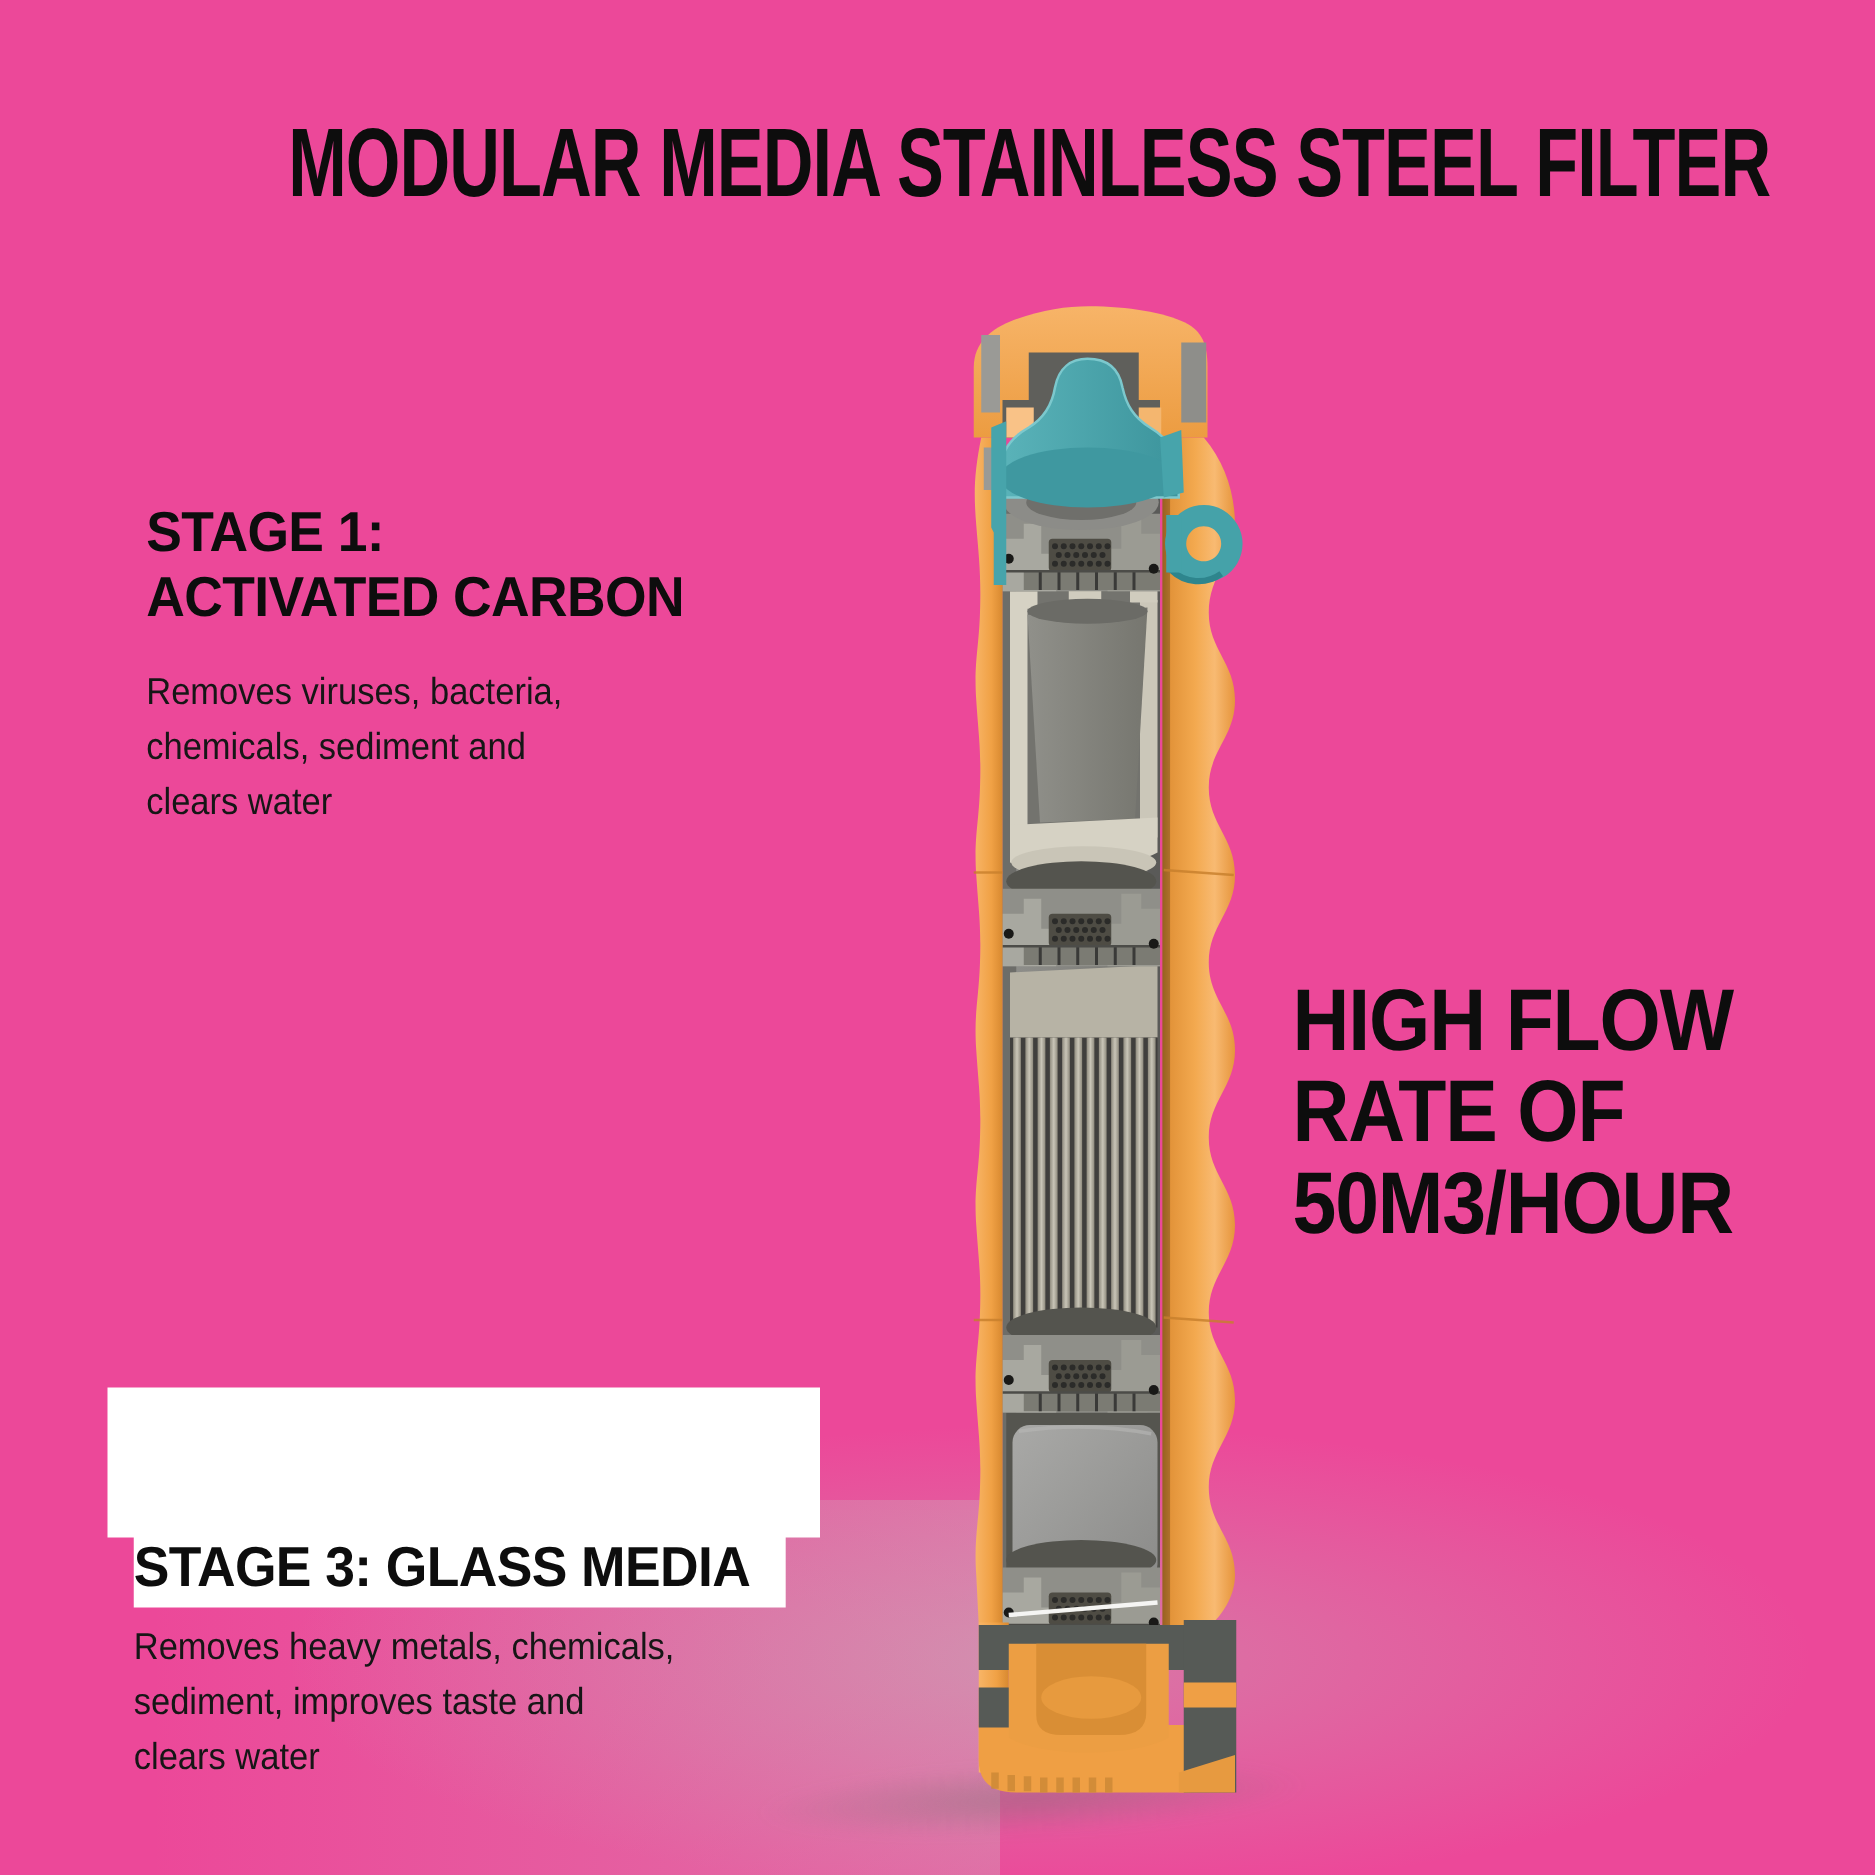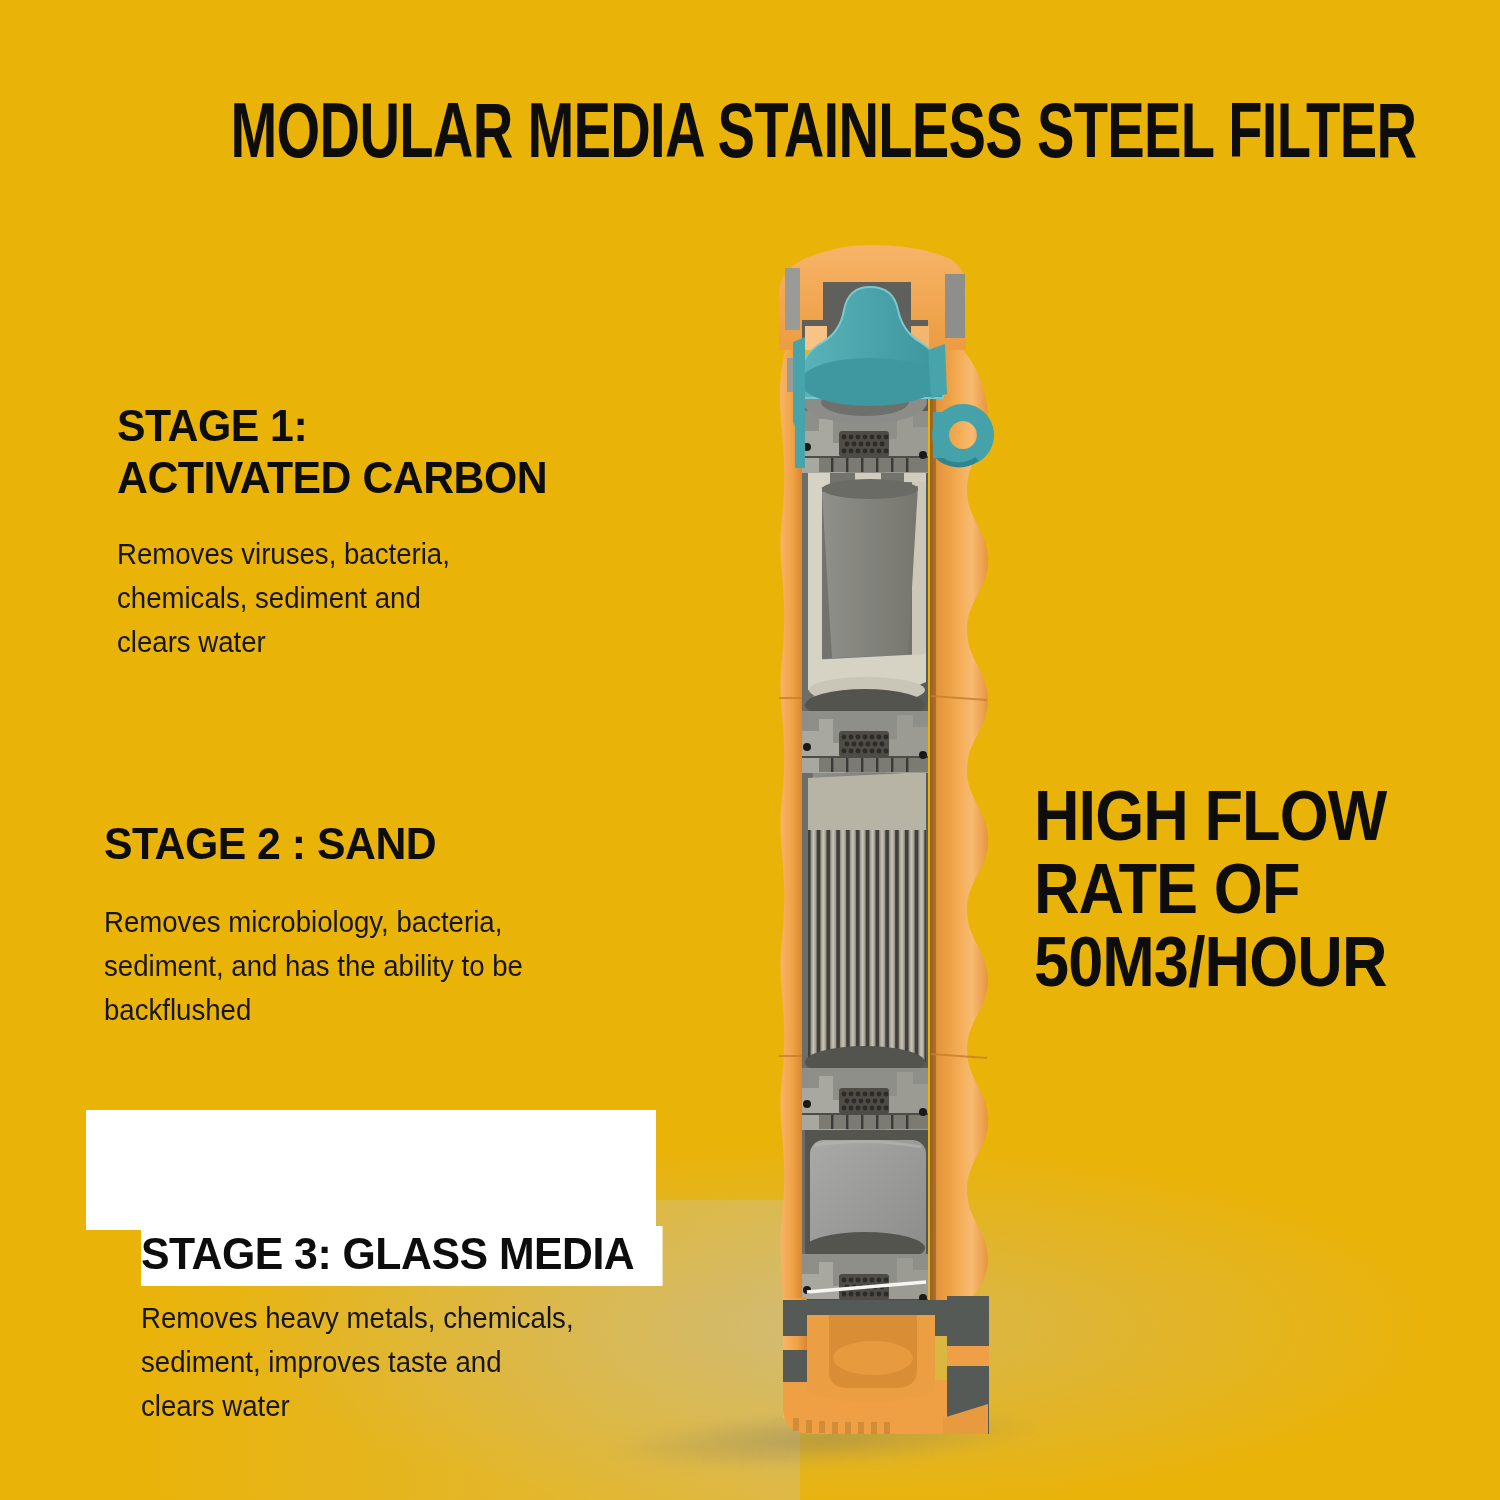--- a/index.html
+++ b/index.html
@@ -1,17 +1,17 @@
 <!DOCTYPE html>
 <html><head>
 <meta charset="utf-8">
 <style>
   html,body{margin:0;padding:0;background:#fff;}
   .canvas{
-    position:relative;width:1500px;height:1500px;background:#eab308;overflow:hidden;
+    position:relative;width:1500px;height:1500px;background:#ec4899;overflow:hidden;
     font-family:"Liberation Sans", sans-serif;color:#0d0d0d;
   }
   .abs{position:absolute;}
   
   .bg-wash{left:0;top:1090px;width:1500px;height:410px;
     background:radial-gradient(55% 62% at 56% 58%, rgba(188,188,185,0.42), rgba(188,188,185,0) 74%);}
   .bg-wash2{left:120px;top:1200px;width:680px;height:300px;
     background:linear-gradient(90deg, rgba(198,198,195,0) 0%, rgba(198,198,195,0.22) 70%, rgba(198,198,195,0.30) 100%);}
   .knockout{left:86px;top:1110px;width:570px;height:120px;background:#ffffff;}
   .contact-shadow{left:520px;top:1400px;width:610px;height:78px;
@@ -21,21 +21,21 @@
   .title{left:0;top:88px;width:1500px;text-align:center;font-weight:bold;font-size:78px;line-height:84px;white-space:nowrap;}
   .title span{display:inline-block;transform:scaleX(0.72);transform-origin:50% 50%;letter-spacing:-1px;}
   .stage h2{margin:0;font-size:45px;line-height:52px;font-weight:bold;white-space:pre-line;
     transform:scaleX(0.95);transform-origin:0 0;letter-spacing:-0.5px;}
   .stage p{margin:0;font-size:30px;line-height:44px;white-space:pre-line;
     transform:scaleX(0.92);transform-origin:0 0;color:#161616;}
   .stage-1{left:117px;top:400px;}
   .stage-1 p{margin-top:28px;}
   .stage-2{left:104px;top:818px;}
   .stage-2 p{margin-top:30px;}
-  .stage-3{left:107px;top:1226px;margin-left:34px;}
+  .stage-3{left:107px;top:1226px;}
   .stage-3 h2{background:#ffffff;padding:2px 30px 6px 0;}
   .stage-3 p{margin-top:10px;}
   .flow{left:1034px;top:780px;font-size:70px;line-height:73px;font-weight:bold;white-space:pre-line;
     transform:scaleX(0.90);transform-origin:0 0;letter-spacing:-1px;}
   .filter-svg{left:735px;top:230px;width:290px;height:1250px;}
 </style>
 </head>
 <body>
 
 <div class="canvas">
@@ -250,26 +250,20 @@
   </div>
 
   <div class="abs stage stage-1">
     <h2>STAGE 1:
 ACTIVATED CARBON</h2>
     <p>Removes viruses, bacteria,
 chemicals, sediment and
 clears water</p>
   </div>
 
-  <div class="abs stage stage-2">
-    <h2>STAGE 2 : SAND</h2>
-    <p>Removes microbiology, bacteria,
-sediment, and has the ability to be
-backflushed</p>
-  </div>
 
   <div class="abs stage stage-3">
     <h2>STAGE 3: GLASS MEDIA</h2>
     <p>Removes heavy metals, chemicals,
 sediment, improves taste and
 clears water</p>
   </div>
 
   <div class="abs flow">HIGH FLOW
 RATE OF

